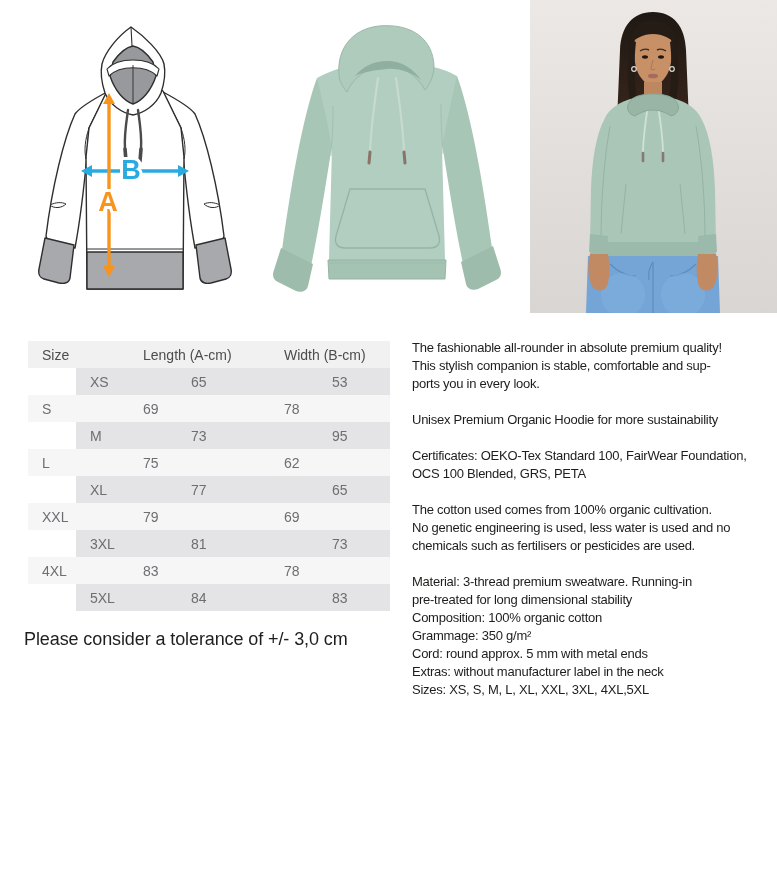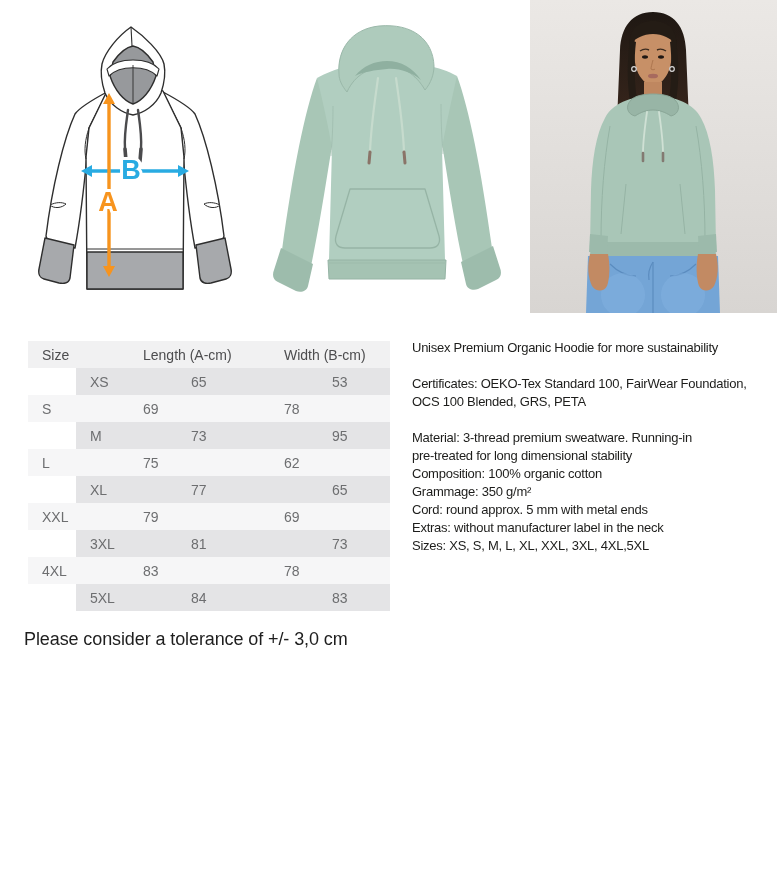--- a/index.html
+++ b/index.html
@@ -211,23 +211,29 @@
     <div class="trow dark">
       <div>5XL</div>
       <div>84</div>
       <div>83</div>
     </div>
   </div>
 
   <div class="tolerance">Please consider a tolerance of +/- 3,0 cm</div>
 
   <div class="description">
+    <p>The fashionable all-rounder in absolute premium quality!
+This stylish companion is stable, comfortable and sup-
+ports you in every look.</p>
     <p>Unisex Premium Organic Hoodie for more sustainability</p>
     <p>Certificates: OEKO-Tex Standard 100, FairWear Foundation,
 OCS 100 Blended, GRS, PETA</p>
+    <p>The cotton used comes from 100% organic cultivation.
+No genetic engineering is used, less water is used and no
+chemicals such as fertilisers or pesticides are used.</p>
     <p>Material: 3-thread premium sweatware. Running-in
 pre-treated for long dimensional stability
 Composition: 100% organic cotton
 Grammage: 350 g/m²
 Cord: round approx. 5 mm with metal ends
 Extras: without manufacturer label in the neck
 Sizes: XS, S, M, L, XL, XXL, 3XL, 4XL,5XL</p>
   </div>
 
 </div>

